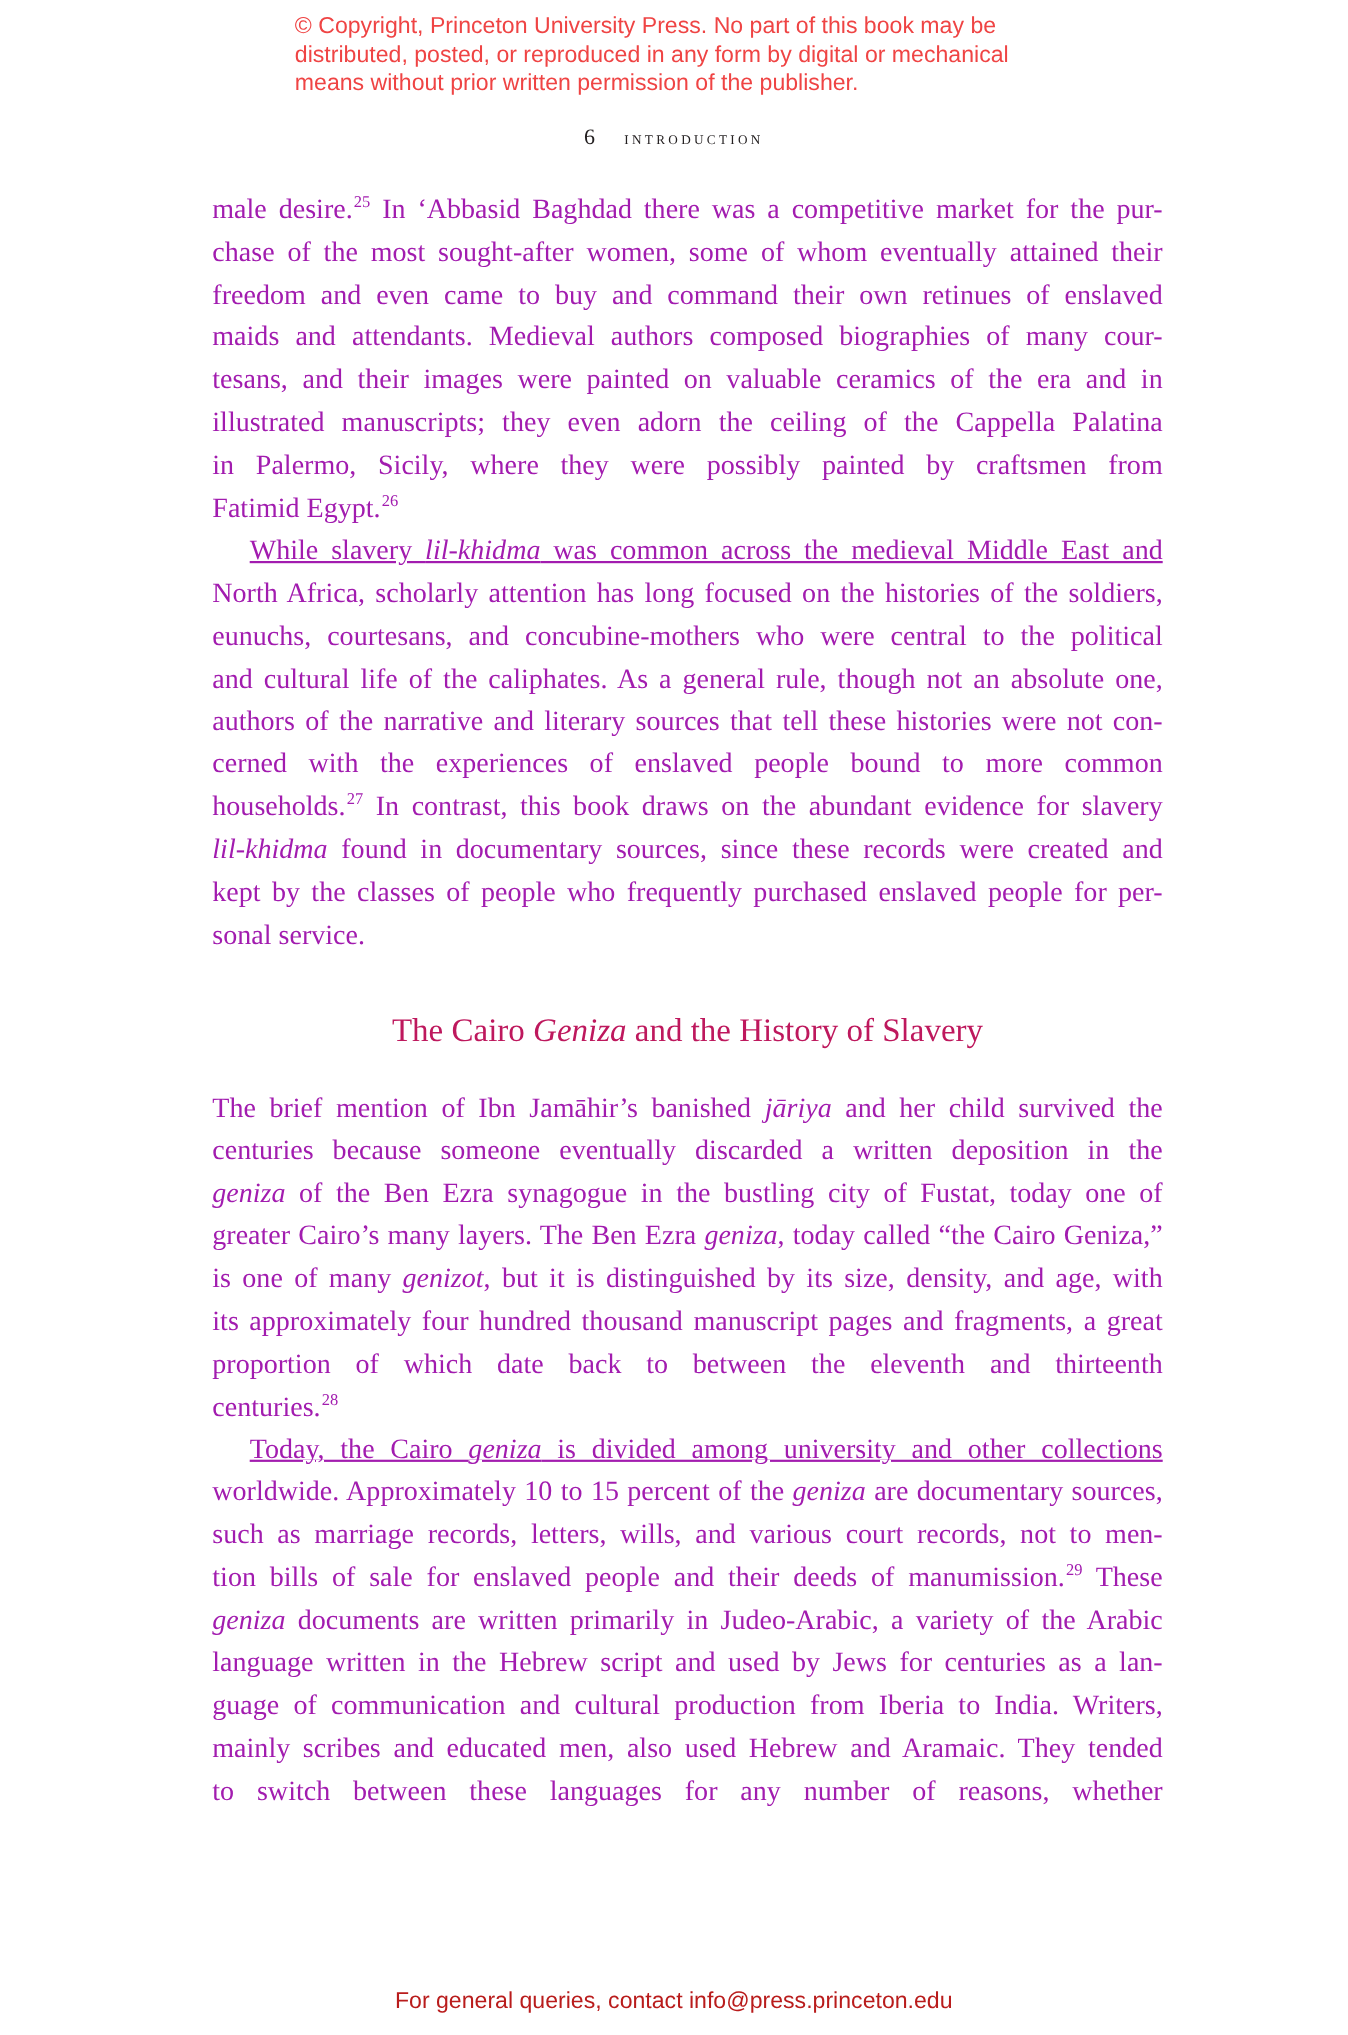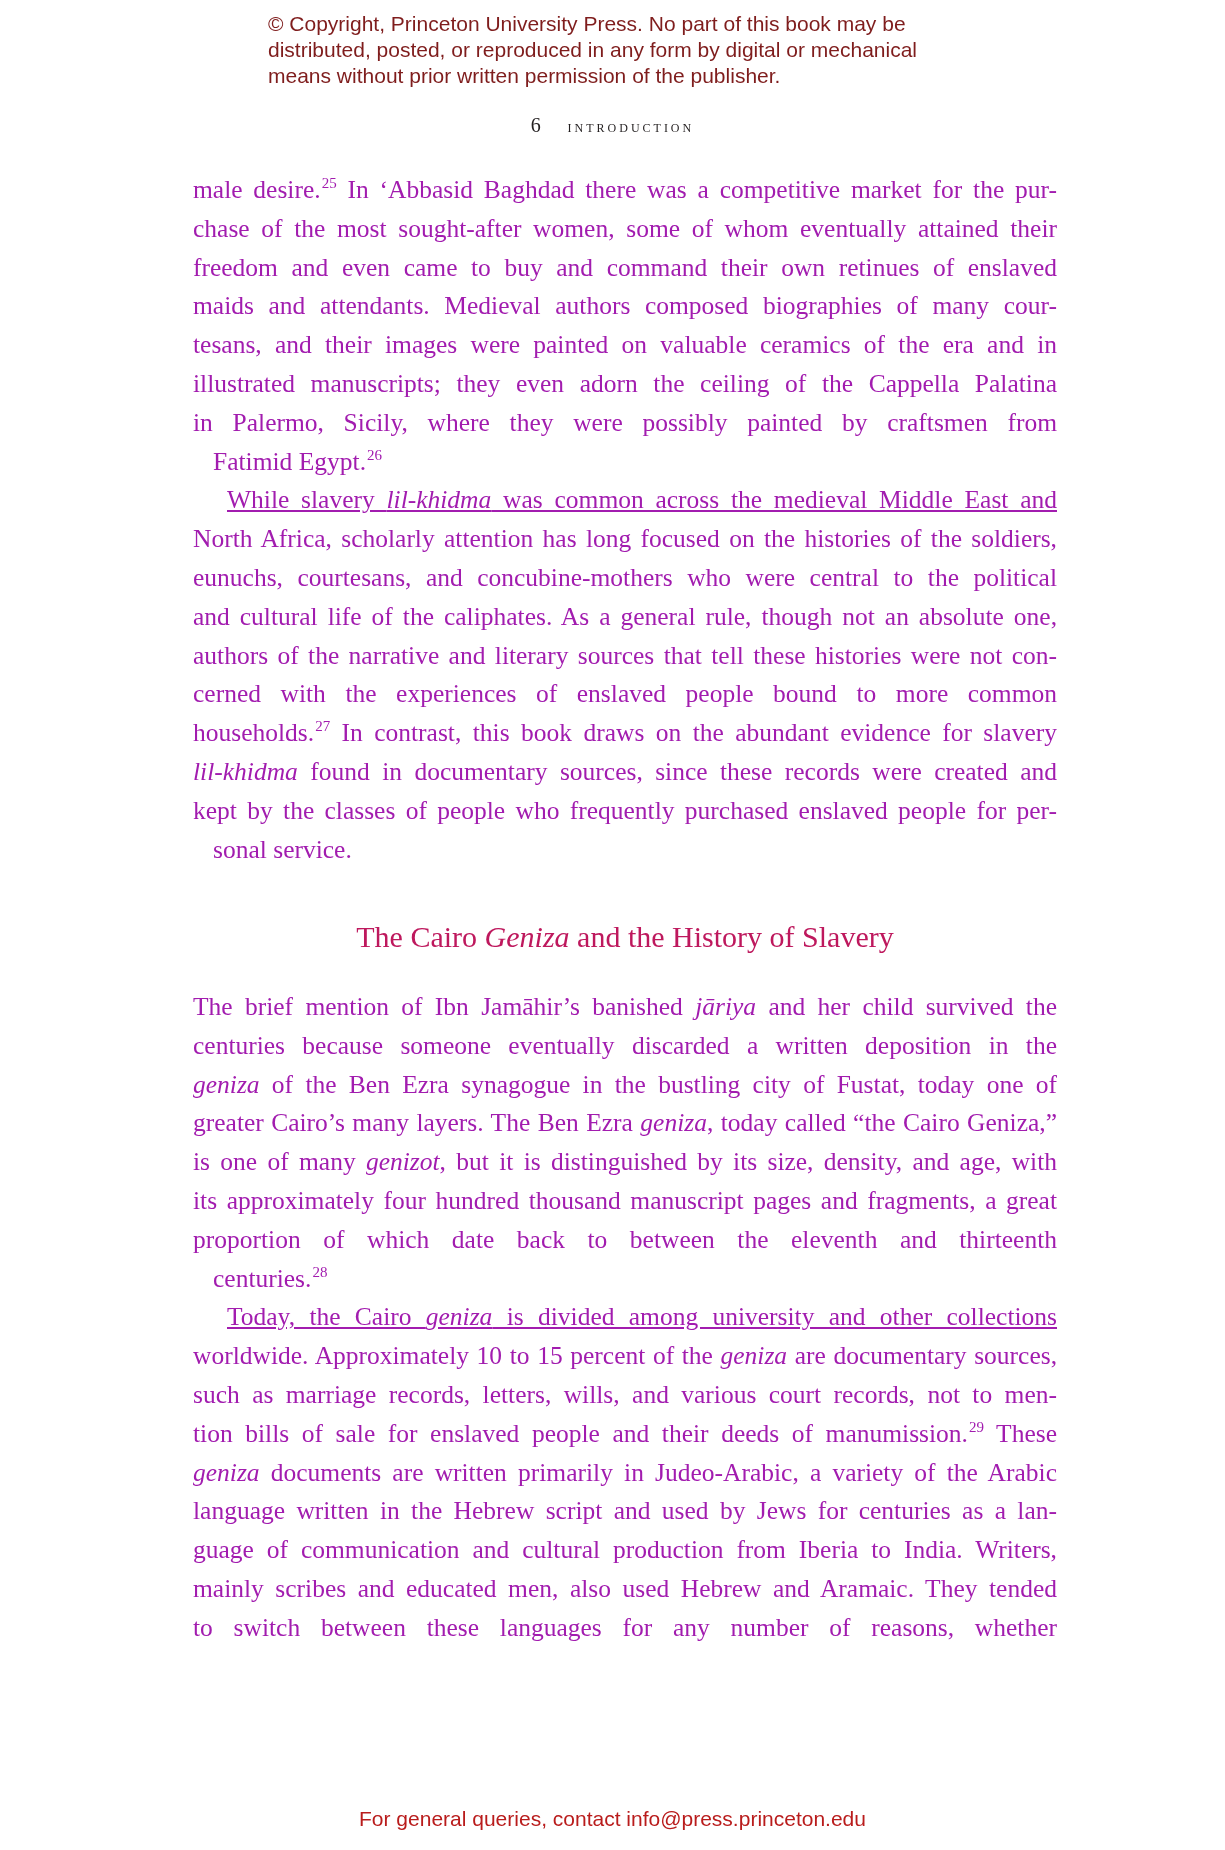--- a/index.html
+++ b/index.html
@@ -15,21 +15,21 @@
     color: #231f20;
   }
   .copyright {
     position: absolute;
     left: 268px;
     top: 11px;
     width: 760px;
     font-family: "Liberation Sans", sans-serif;
     font-size: 21px;
     line-height: 26px;
-    color: #7f1d1d;
+    color: #ef4444;
   }
   .copyright .line { display: block; white-space: nowrap; }
   .running-head {
     position: absolute;
     left: 0;
     width: 1225px;
     top: 114px;
     text-align: center;
     font-family: "Liberation Serif", serif;
     font-size: 19px;
@@ -59,21 +59,20 @@
   }
   .body-text .ln {
     display: block;
     white-space: nowrap;
     text-align: justify;
     text-align-last: justify;
     height: 38.8px;
   }
   .body-text .ln.last {
     text-align-last: left;
-    margin-left: 20px;
   }
   .body-text .ln.indent {
     padding-left: 34px;
     text-decoration: underline;
   }
   .block-1 { top: 171px; }
   .block-2 { top: 988px; }
   .heading {
     position: absolute;
     left: 193px;

